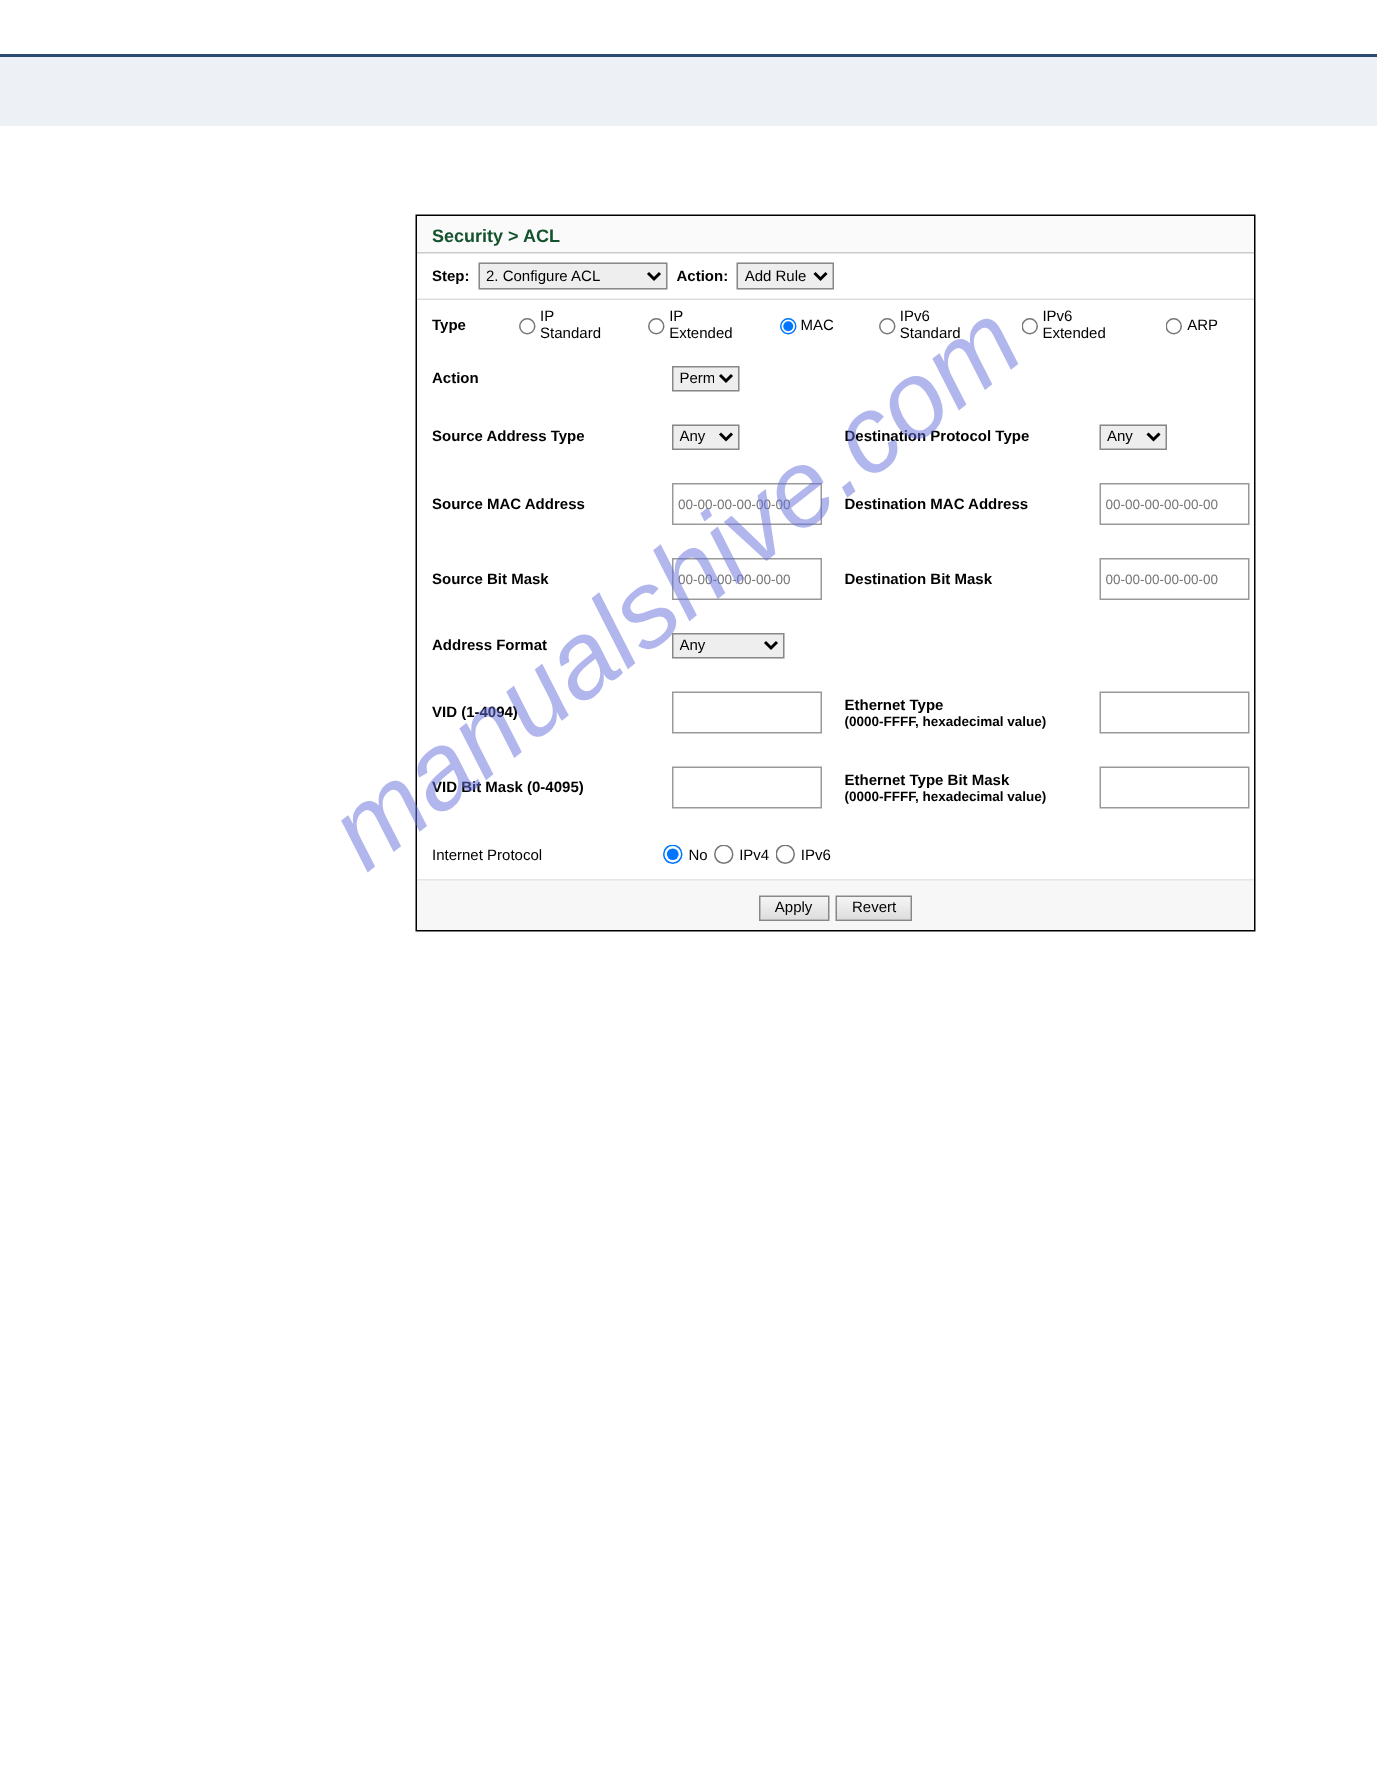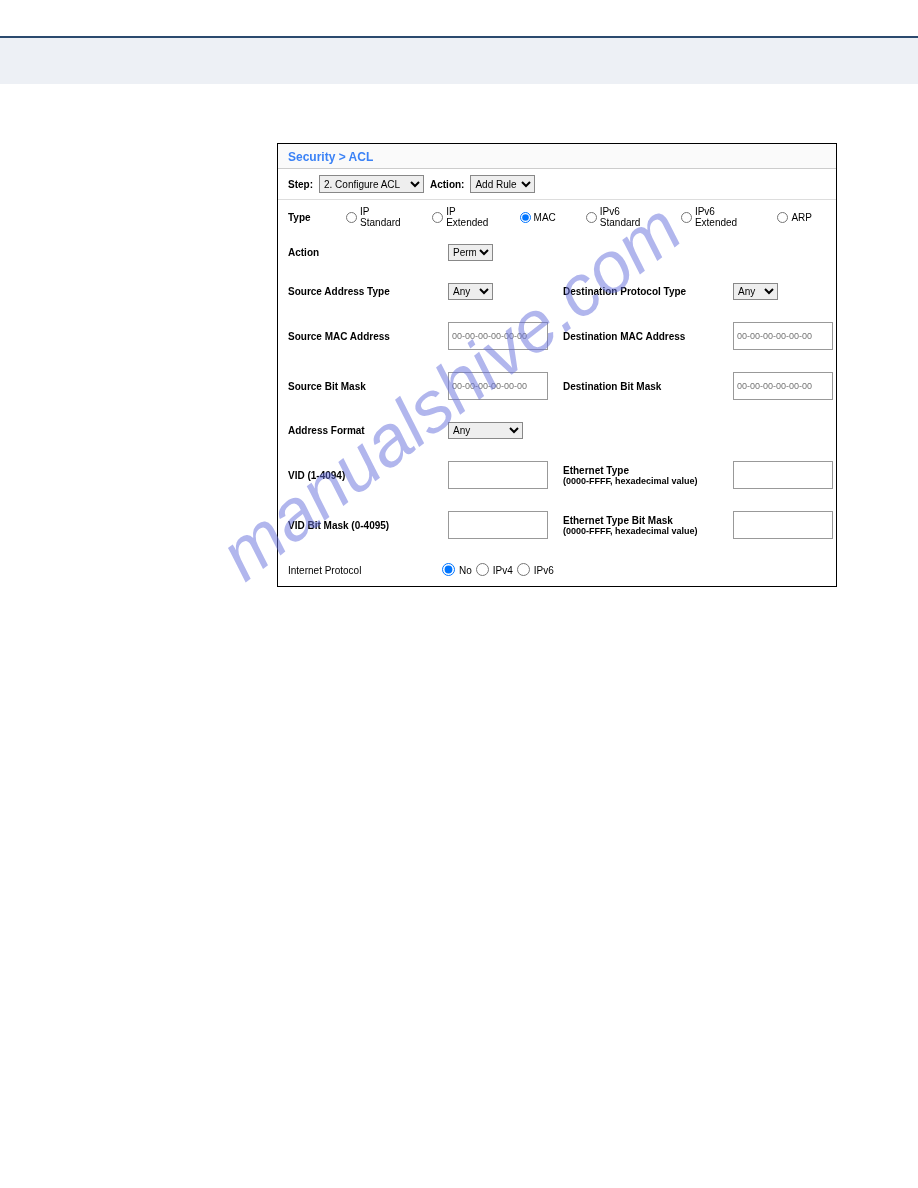--- a/index.html
+++ b/index.html
@@ -22,40 +22,40 @@
     left: 277px;
     top: 143px;
     width: 560px;
     border: 1.5px solid #000;
     background: #fff;
   }
   .breadcrumb {
     padding: 6px 10px 4px 10px;
     font-size: 12px;
     font-weight: bold;
-    color: #3b82f6;
+    color: #14532d;
     border-bottom: 1px solid #ccc;
     background: #fafafa;
   }
   .step-row {
     padding: 6px 10px;
     font-size: 10px;
     display: flex;
     align-items: center;
     gap: 6px;
     border-bottom: 1px solid #ddd;
   }
   .step-row .lbl { font-weight: bold; }
   select.small {
     font-size: 10px;
     height: 18px;
     border: 1px solid #888;
     background: #eee;
   }
-  select.step { width: 105px; }
+  select.step { width: 126px; }
   select.action-sel { width: 65px; }
   .type-row {
     padding: 6px 10px;
     font-size: 10px;
     display: flex;
     align-items: center;
     gap: 16px;
   }
   .type-row .lbl { font-weight: bold; width: 50px; }
   .radio-group { display: flex; align-items: center; gap: 3px; margin-right: 14px; }
@@ -221,15 +221,19 @@
       <input type="radio" name="ip" checked="" style="">
       <label>No</label>
       <input type="radio" name="ip" style="">
       <label>IPv4</label>
       <input type="radio" name="ip" style="">
       <label>IPv6</label>
     </div>
 
   </div>
 
+  <div class="btn-row">
+    <button class="act">Apply</button>
+    <button class="act">Revert</button>
+  </div>
 </div>
 
 <div class="watermark">manualshive.com</div>
 
 </body></html>

